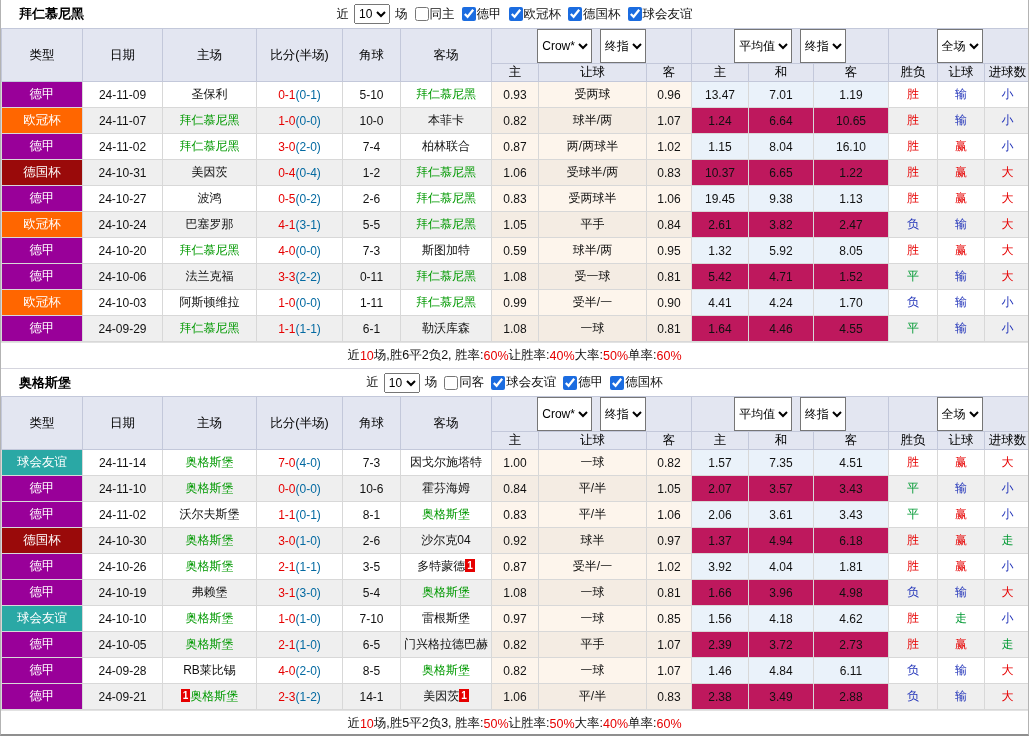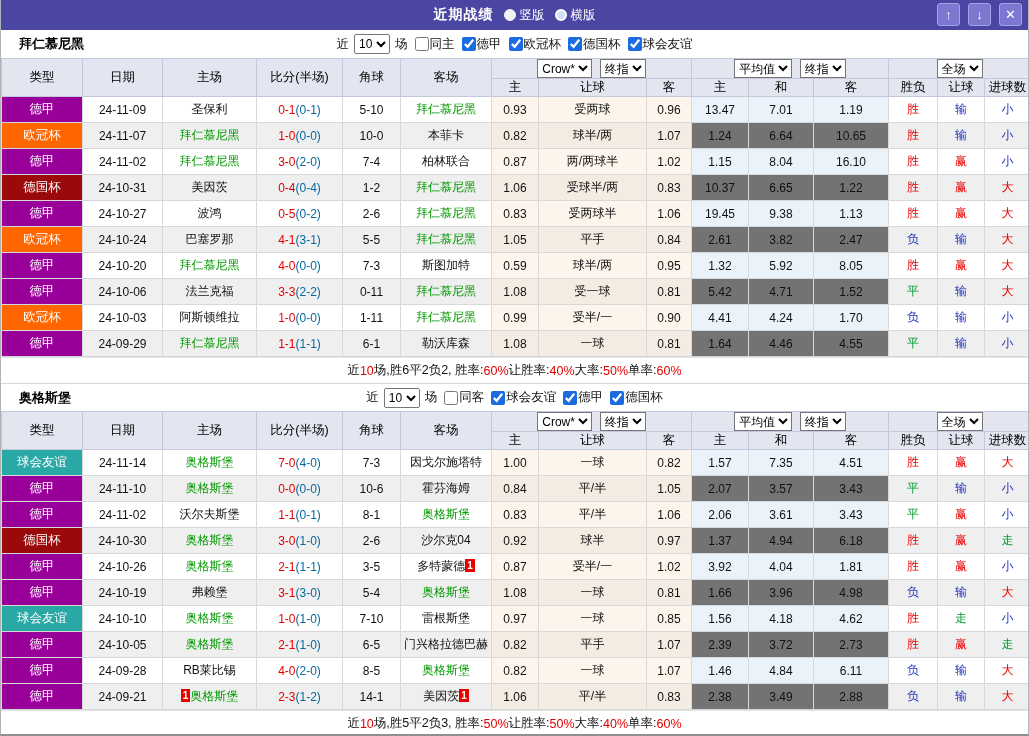--- a/index.html
+++ b/index.html
@@ -45,31 +45,31 @@
   .cb-wrap { display: inline-flex; align-items: center; margin-left: 5px; cursor: pointer; }
   .cb-wrap input { width: 14px; height: 14px; accent-color: #1b6ce0; margin-right: 1px; }
   
   table { border-collapse: collapse; table-layout: fixed; width: 1029px; }
   th {
     background: #e3e6f1; border: 1px solid #c3c8da;
     font-weight: normal; font-size: 12.5px; color: #000; padding: 0;
   }
   thead tr.group-row th { height: 20px; }
   thead tr.sub-row th { height: 18px; }
-  thead select { height: 19px; font-size: 12px; margin: 0 2px; background: #fff; }
+  thead select { height: 34px; font-size: 12px; margin: 0 2px; background: #fff; }
   td {
     border: 1px solid #d8d8d8; height: 26px; padding: 0;
     text-align: center; font-size: 12px; white-space: nowrap; overflow: hidden;
   }
   tr.odd td { background: #ffffff; }
   tr.even td { background: #efefef; }
   tr.odd td.crow { background: #fdf5ec; text-align: center; }
   tr.even td.crow { background: #f4ece3; }
   tr.odd td.avg { background: #eaf2fa; }
-  tr.even td.avg { background: #737373; }
+  tr.even td.avg { background: #be185d; }
   td.type { color: #fff; font-size: 12.5px; }
   tr.odd td.c-purple, tr.even td.c-purple { background: #990099; }
   tr.odd td.c-orange, tr.even td.c-orange { background: #ff6600; }
   tr.odd td.c-darkred, tr.even td.c-darkred { background: #9a0a0a; }
   tr.odd td.c-teal, tr.even td.c-teal { background: #2aa8a5; }
   .focus-team { color: #009900; }
   .score-main { color: #e60000; }
   .score-half { color: #0369a1; }
   .res-red { color: #e60000; }
   .res-blue { color: #2133b9; }
@@ -84,44 +84,20 @@
     height: 26px; display: flex; align-items: center; justify-content: center;
     font-size: 12.5px; color: #111; background: #fff; border-top: 1px solid #e2e2e2;
   }
   .summary .red { color: #e60000; }
 </style>
 </head>
 <body>
 
 <div class="window">
 
-  <div class="titlebar">
-    <div class="titlebar-center">
-      <span class="title">近期战绩</span>
-      <span class="radio-opt">
-        <span class="radio-dot filled"></span>
-        <span>竖版</span>
-      </span>
-      <span class="radio-opt">
-        <span class="radio-dot hollow"></span>
-        <span>横版</span>
-      </span>
-    </div>
-    <div class="win-buttons">
-      <div class="win-btn">
-          <span>↑</span>
-        </div>
-      <div class="win-btn">
-          <span>↓</span>
-        </div>
-      <div class="win-btn">
-          <span>✕</span>
-        </div>
-    </div>
-  </div>
 
   <div class="section section-0">
     <div class="filter-row">
       <span class="team-name">拜仁慕尼黑</span>
       <div class="filter-controls">
           <span>近</span>
           <select><option>10</option></select>
           <span>场</span>
           <label class="cb-wrap">
             <input type="checkbox" style="">

